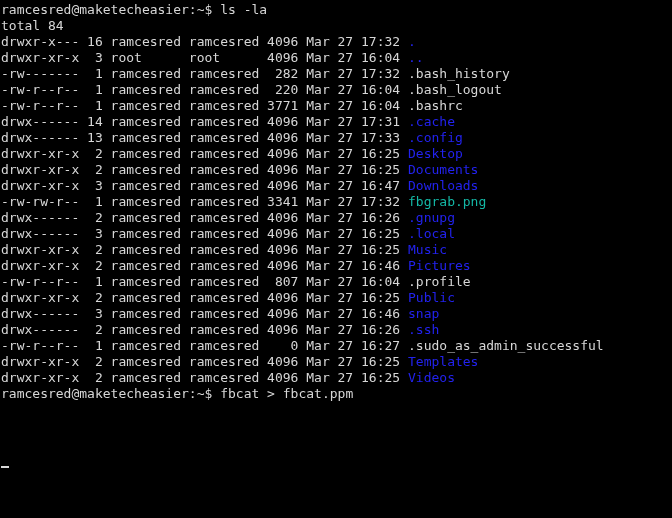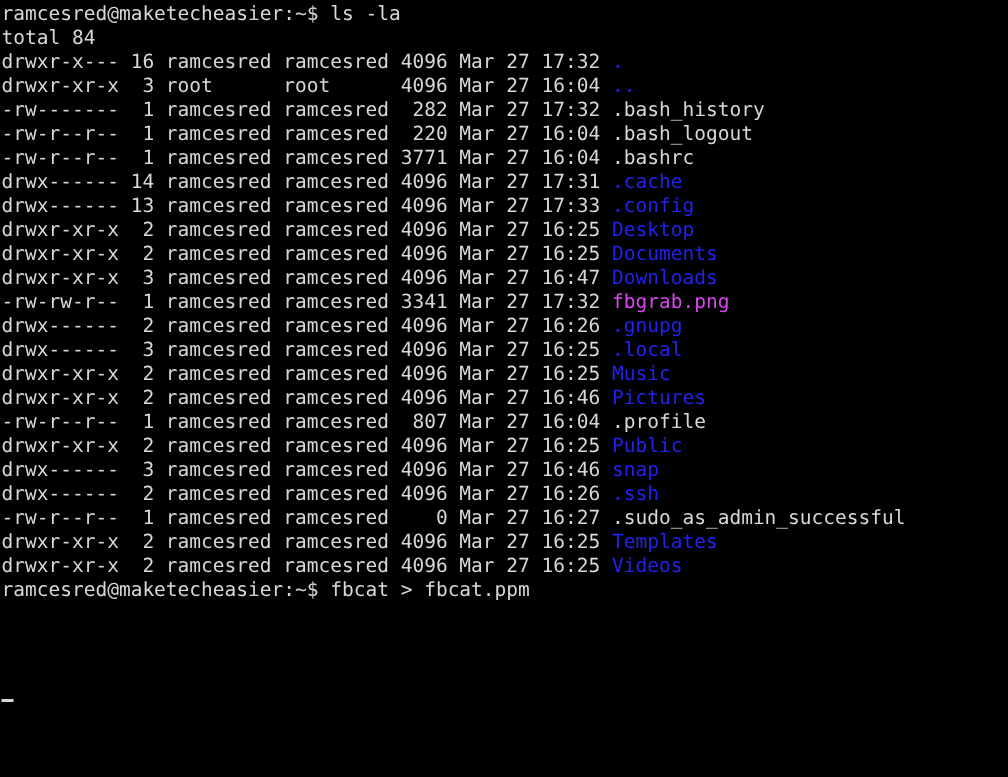--- a/index.html
+++ b/index.html
@@ -37,21 +37,21 @@
   .line {
     height: 16px;
     line-height: 16px;
     white-space: pre;
     font-family: "DejaVu Sans Mono", "Liberation Mono", monospace;
     font-size: 13px;
   }
   .seg { white-space: pre; }
   .c-default { color: #d7d7d7; }
   .c-dir     { color: #2222ee; }
-  .c-image   { color: #d946ef; }
+  .c-image   { color: #14b8a6; }
   #cursor {
     position: absolute;
     left: 1px;
     top: 466px;
     width: 8px;
     height: 2px;
     background: #d7d7d7;
   }
 </style>
 </head>

